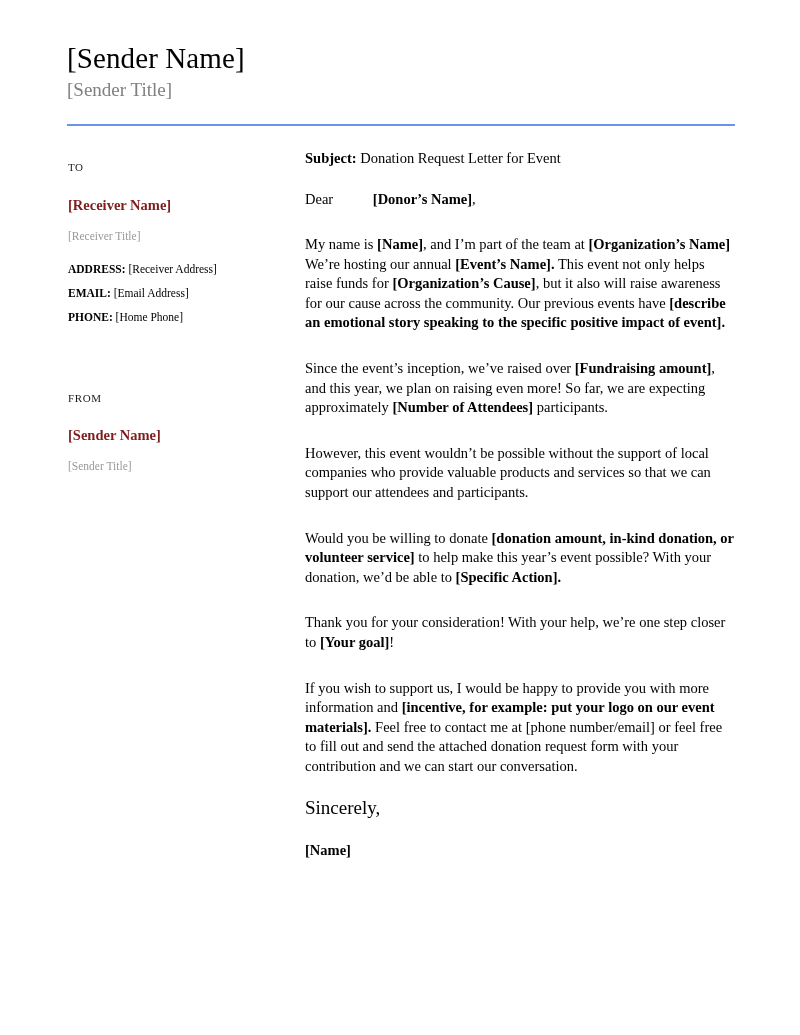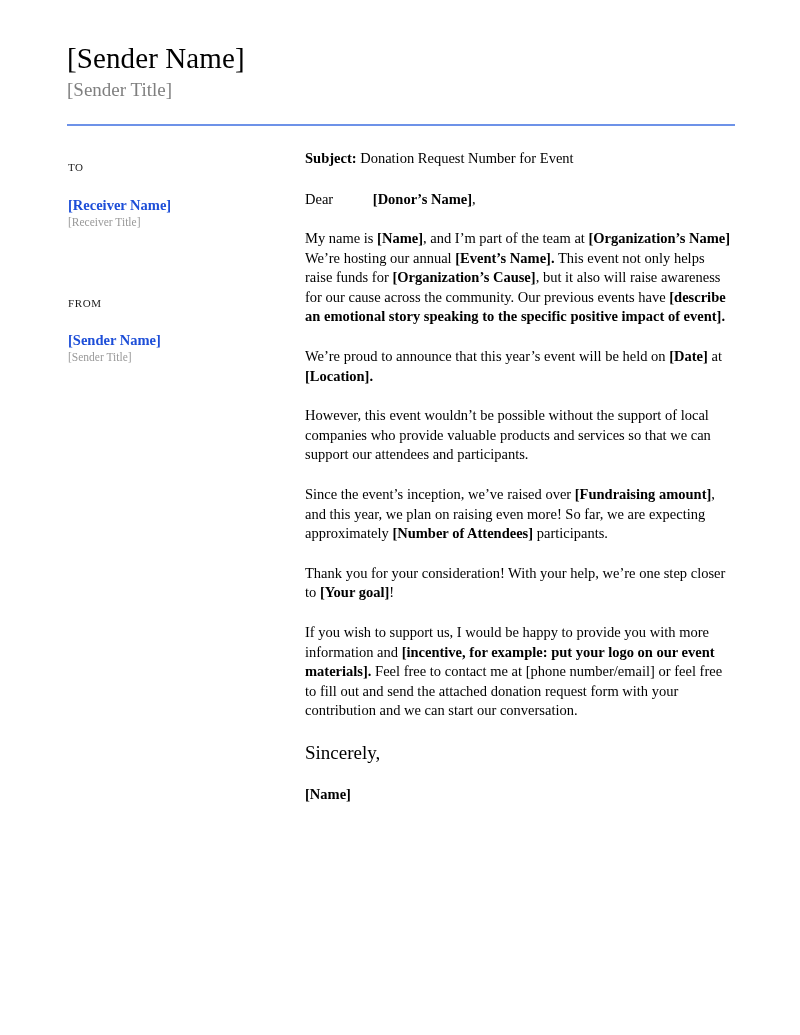--- a/index.html
+++ b/index.html
@@ -79,28 +79,28 @@
   .sec-label {
     font-size: 11px;
     line-height: 14px;
     letter-spacing: 0.6px;
     color: #1a1a1a;
   }
   .party-name {
     font-size: 14.5px;
     line-height: 18px;
     font-weight: 700;
-    color: #1d4ed8;
+    color: #7f1d1d;
     margin-top: 22px;
   }
   .party-title {
     font-size: 11.5px;
     line-height: 15px;
     color: #999999;
-    margin-top: 1px;
+    margin-top: 15px;
   }
   .contact-list {
     margin-top: 18px;
   }
   .contact-row {
     font-size: 11.5px;
     line-height: 15px;
     color: #000000;
     margin-bottom: 9px;
     white-space: nowrap;
@@ -126,21 +126,21 @@
   .salutation {
     font-size: 14.5px;
     line-height: 20px;
     margin-top: 21px;
   }
   .salutation b { font-weight: 700; margin-left: 36px; }
 
   .para {
     font-size: 14.5px;
     line-height: 19.6px;
-    margin-top: 20px;
+    margin-top: 26px;
     text-align: left;
     color: #000000;
   }
   .para b { font-weight: 700; }
 
   .closing {
     font-size: 19px;
     line-height: 19.6px;
     margin-top: 22px;
   }
@@ -164,49 +164,63 @@
 
   <div class="columns">
 
     <div class="col-left">
 
       <div>
         <div class="sec-label">TO</div>
         <div class="party-name">[Receiver Name]</div>
         <div class="party-title">[Receiver Title]</div>
 
+        <div class="contact-list">
+          <div class="contact-row">
+            <b>ADDRESS:</b>
+            <span>[Receiver Address]</span>
+          </div>
+          <div class="contact-row">
+            <b>EMAIL:</b>
+            <span>[Email Address]</span>
+          </div>
+          <div class="contact-row">
+            <b>PHONE:</b>
+            <span>[Home Phone]</span>
+          </div>
+        </div>
       </div>
 
       <div class="from-block">
         <div class="sec-label">FROM</div>
         <div class="party-name">[Sender Name]</div>
         <div class="party-title">[Sender Title]</div>
       </div>
 
     </div>
 
     <div class="col-right">
 
       <div class="subject-line">
         <b>Subject:</b>
-        <span>Donation Request Number for Event</span>
+        <span>Donation Request Letter for Event</span>
       </div>
 
       <div class="salutation">
         <span>Dear </span><b>[Donor’s Name]</b><span>,</span>
       </div>
 
       <p class="para"><span>My name is </span><b>[Name]</b><span>, and I’m part of the team at </span><b>[Organization’s Name]</b><span> We’re hosting our annual </span><b>[Event’s Name].</b><span> This event not only helps raise funds for  </span><b>[Organization’s Cause]</b><span>, but it also will raise awareness for our cause across the community. Our previous events have </span><b>[describe an emotional story speaking to the specific positive impact of event].</b></p>
 
-      <p class="para"><span>We’re proud to announce that this year’s event will be held on </span><b>[Date]</b><span> at </span><b>[Location].</b></p>
+
+      <p class="para"><span>Since the event’s inception, we’ve raised over </span><b>[Fundraising amount]</b><span>, and this year, we plan on raising even more! So far, we are expecting approximately </span><b>[Number of Attendees]</b><span> participants.</span></p>
 
       <p class="para"><span>However, this event wouldn’t be possible without the support of local companies who provide valuable products and services so that we can support our attendees and participants.</span></p>
 
-      <p class="para"><span>Since the event’s inception, we’ve raised over </span><b>[Fundraising amount]</b><span>, and this year, we plan on raising even more! So far, we are expecting approximately </span><b>[Number of Attendees]</b><span> participants.</span></p>
-
+      <p class="para"><span>Would you be willing to donate </span><b>[donation amount, in-kind donation, or volunteer service]</b><span> to help make this year’s event possible? With your donation, we’d be able to </span><b>[Specific Action].</b></p>
 
       <p class="para"><span>Thank you for your consideration! With your help, we’re one step closer to </span><b>[Your goal]</b><span>!</span></p>
 
       <p class="para"><span>If you wish to support us, I would be happy to provide you with more information and </span><b>[incentive, for example: put your logo on our event materials].</b><span> Feel free to contact me at [phone number/email] or feel free to fill out and send the attached donation request form with your contribution and we can start our conversation.</span></p>
 
       <div class="closing">Sincerely,</div>
       <div class="signature">[Name]</div>
 
     </div>
   </div>

